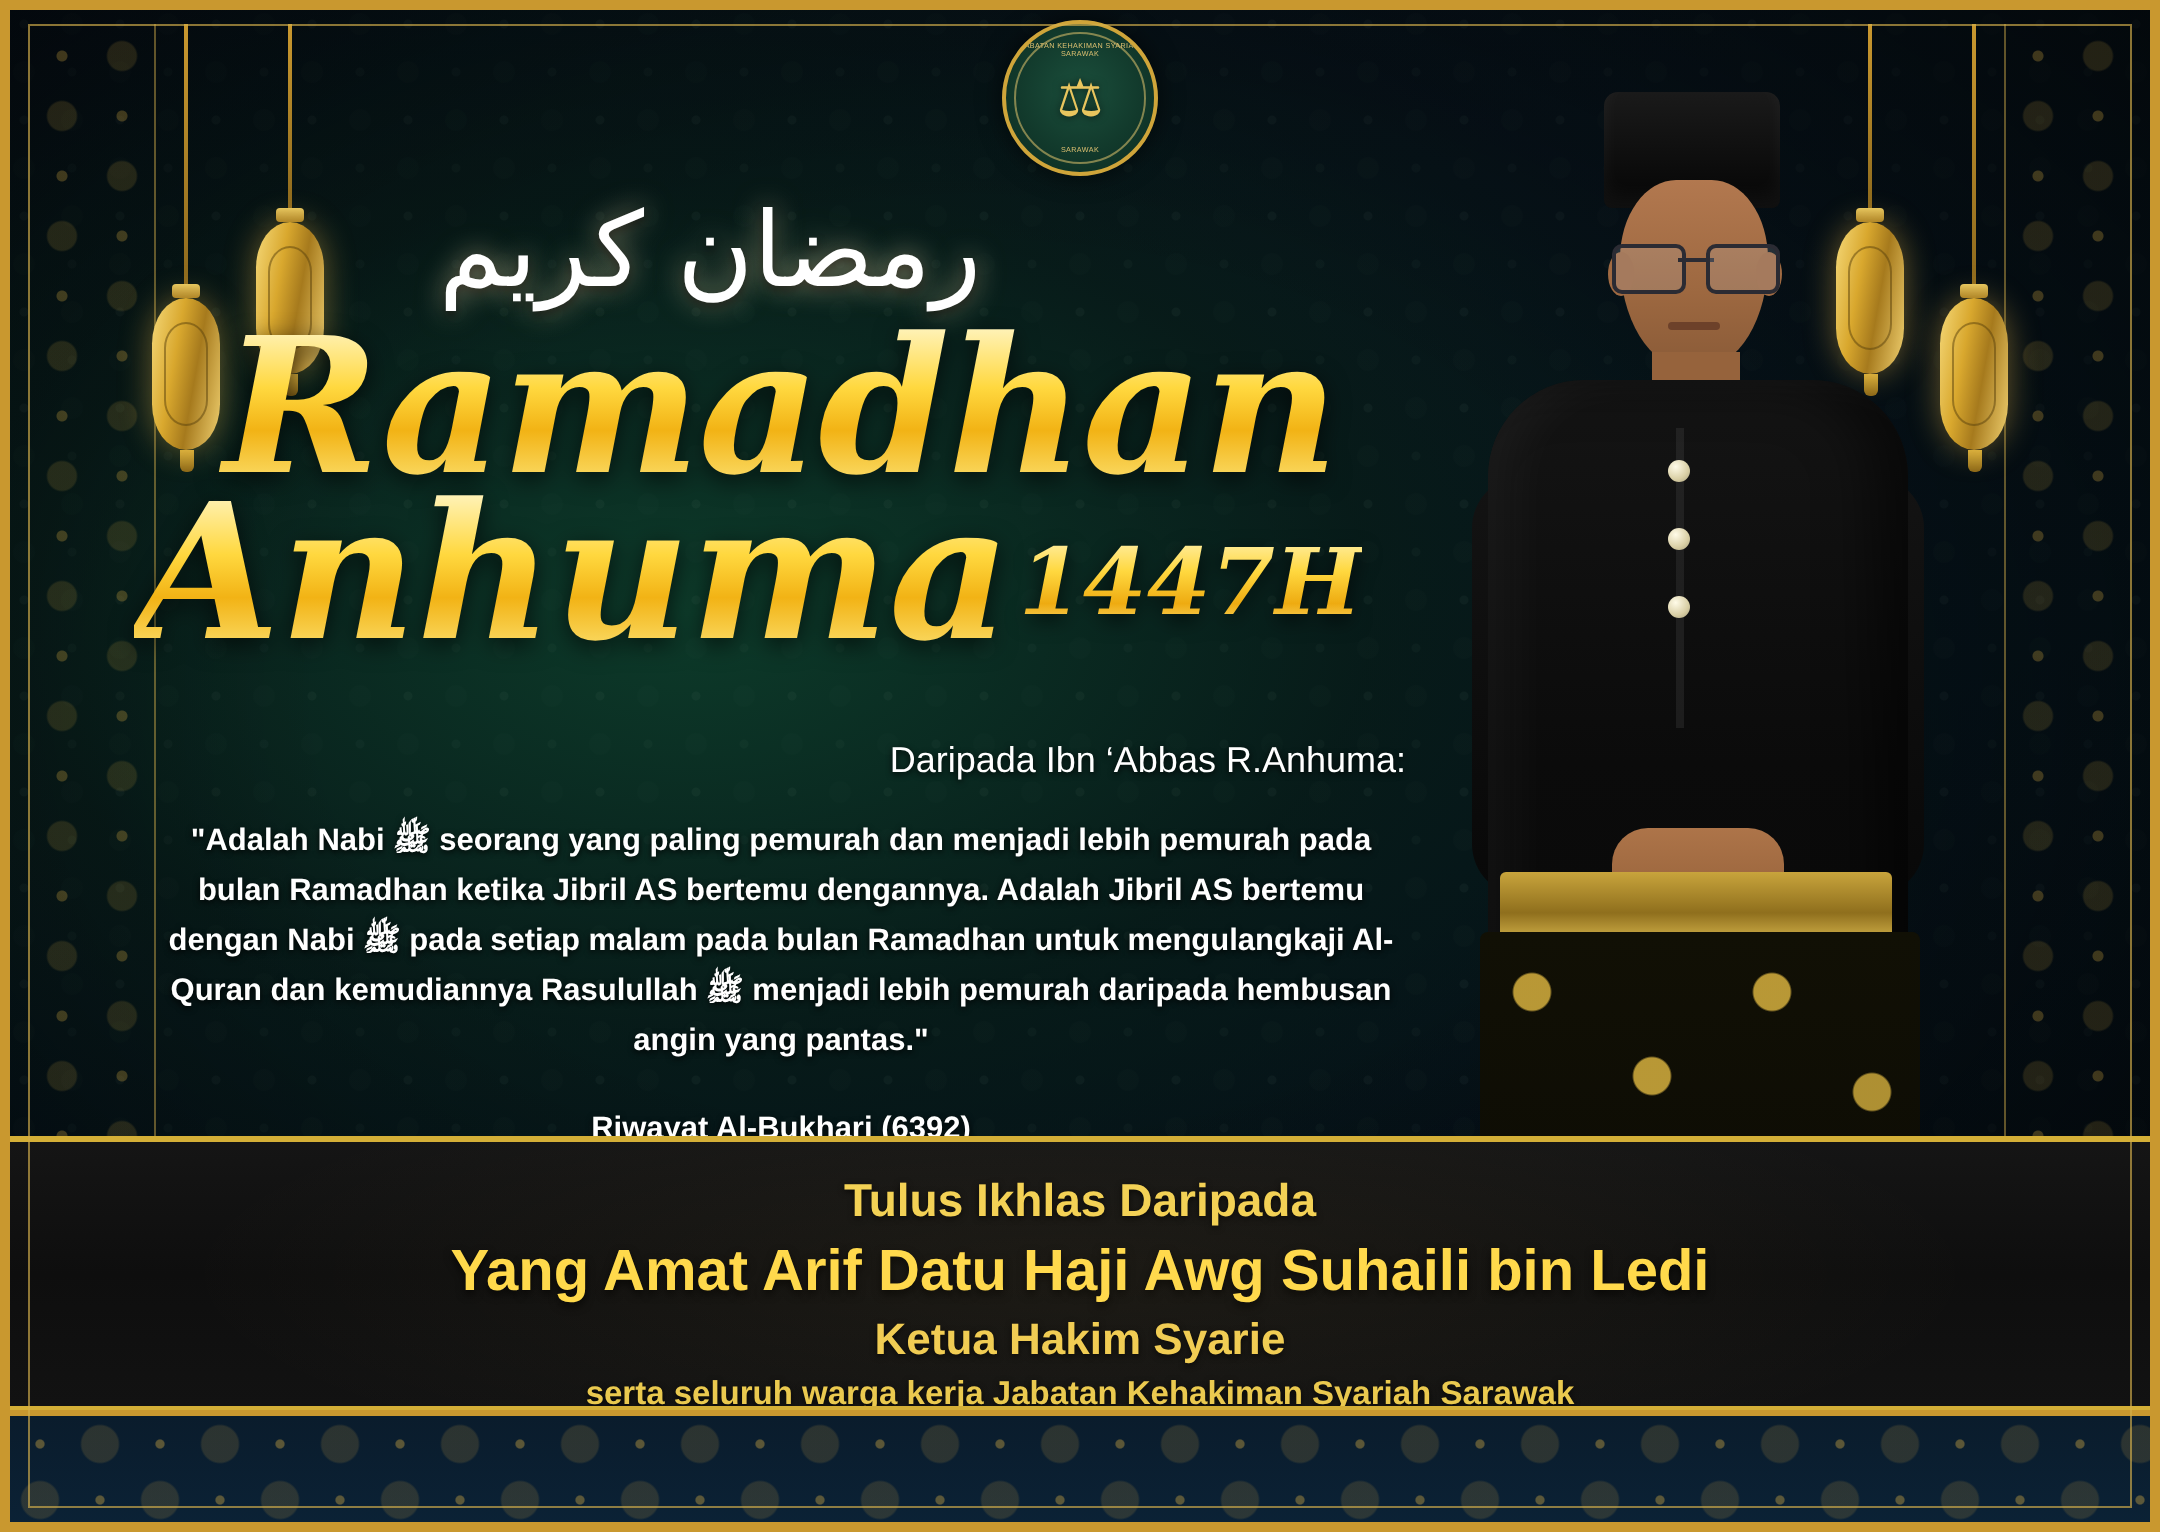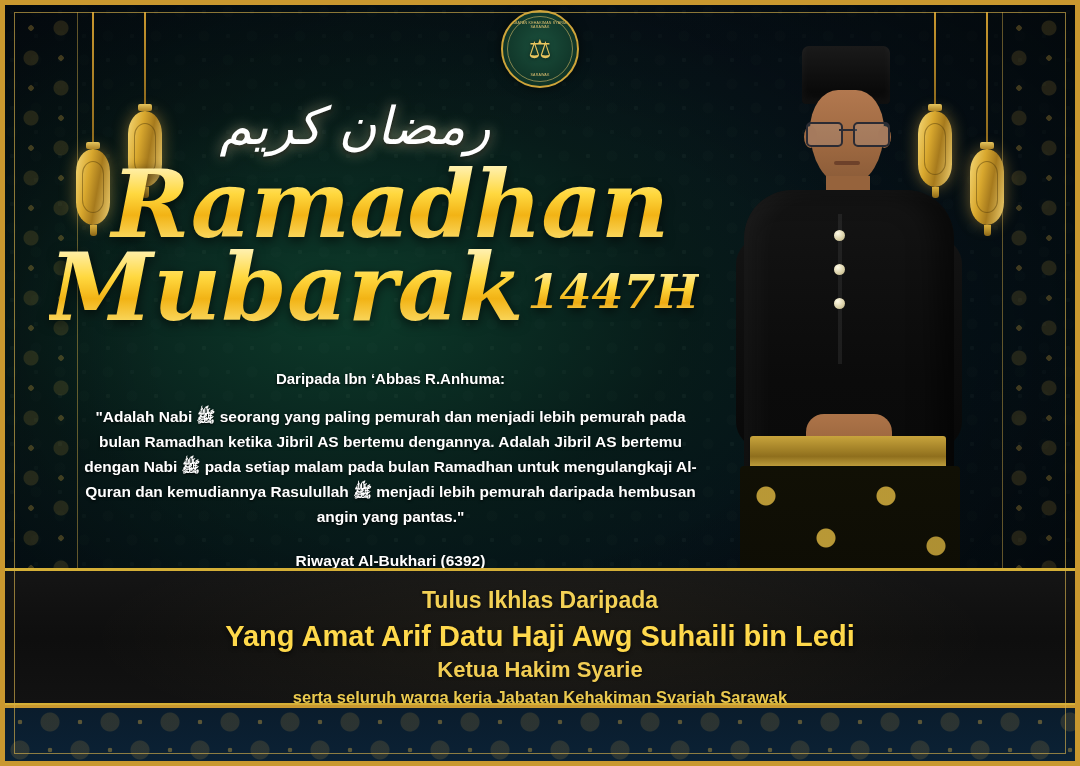--- a/index.html
+++ b/index.html
@@ -180,21 +180,20 @@
     left: 120px;
     top: 96px;
     width: 470px;
     text-align: center;
     font-family: "DejaVu Sans", sans-serif;
     font-size: 52px;
     color: #ffffff;
     direction: rtl;
     text-shadow: 0 0 14px rgba(255,235,180,0.55), 0 2px 4px rgba(0,0,0,0.8);
     letter-spacing: 1px;
-    font-style: italic;
   }
 
   
   .title-wrap {
     position: absolute;
     left: 60px;
     top: 160px;
     width: 660px;
     text-align: center;
   }
@@ -235,24 +234,25 @@
   
   .hadith {
     position: absolute;
     left: 78px;
     top: 370px;
     width: 625px;
     text-align: center;
     color: #ffffff;
   }
   .hadith-intro {
-    font-size: 15px;
-    font-weight: bold;
+    font-size: 18px;
+    font-weight: normal;
     margin-bottom: 17px;
     text-shadow: 0 1px 3px rgba(0,0,0,0.9);
+    text-align: right;
   }
   .hadith-body {
     font-size: 15.5px;
     font-weight: bold;
     line-height: 1.62;
     text-shadow: 0 1px 3px rgba(0,0,0,0.9);
   }
   .hadith-ref {
     font-size: 15.5px;
     font-weight: bold;
@@ -485,21 +485,21 @@
     <div class="micro-top">JABATAN KEHAKIMAN SYARIAH SARAWAK</div>
     <div class="scales">⚖</div>
     <div class="micro-bottom">SARAWAK</div>
   </div>
 
   <div class="arabic">رمضان كريم</div>
 
   <div class="title-wrap">
     <div class="title-line1">Ramadhan</div>
     <div>
-      <span class="title-line2">Mubarak</span><span class="title-year">1447H</span>
+      <span class="title-line2">Anhuma</span><span class="title-year">1447H</span>
     </div>
   </div>
 
   <div class="hadith">
     <div class="hadith-intro">Daripada Ibn ‘Abbas R.Anhuma:</div>
     <div class="hadith-body">"Adalah Nabi ﷺ seorang yang paling pemurah dan menjadi lebih pemurah pada bulan Ramadhan ketika Jibril AS bertemu dengannya. Adalah Jibril AS bertemu dengan Nabi ﷺ pada setiap malam pada bulan Ramadhan untuk mengulangkaji Al-Quran dan kemudiannya Rasulullah ﷺ menjadi lebih pemurah daripada hembusan angin yang pantas."</div>
     <div class="hadith-ref">Riwayat Al-Bukhari (6392)</div>
   </div>
 
   <div class="person">

